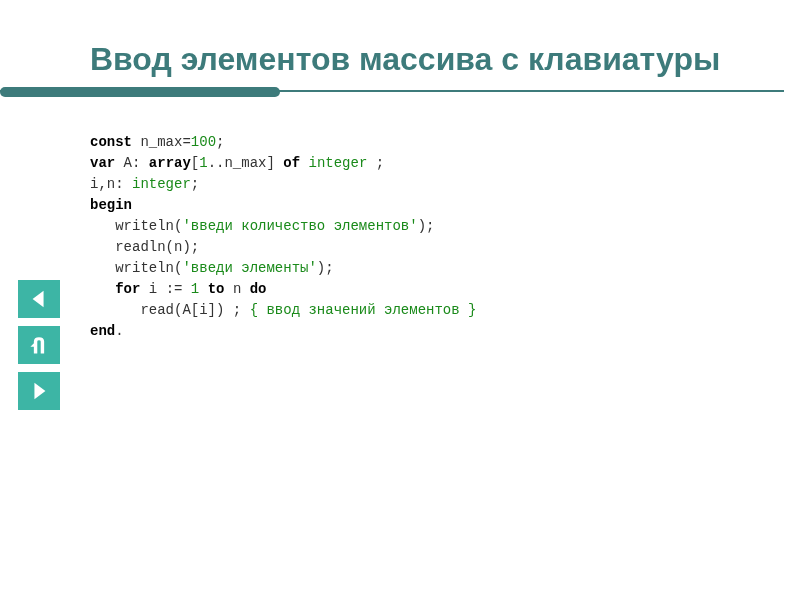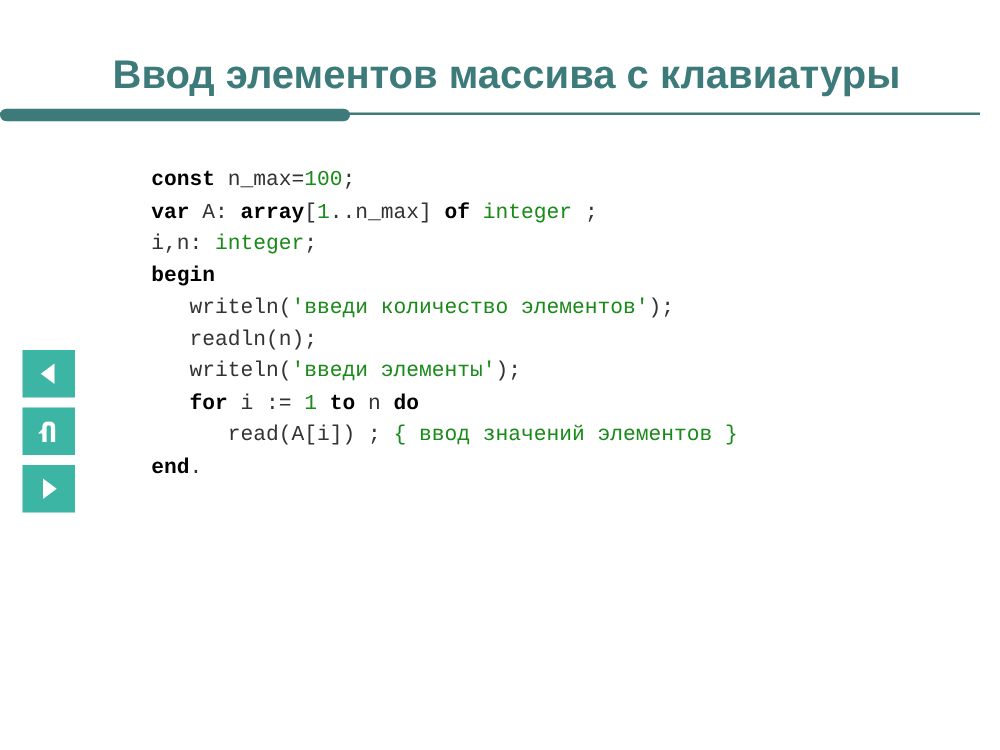--- a/index.html
+++ b/index.html
@@ -52,25 +52,24 @@
       color: #333;
       line-height: 1.5;
     }
     .intro {
       margin-bottom: 10px;
       padding-left: 0;
       text-indent: 0;
     }
     .code {
       font-family: 'Courier New', monospace;
-      font-size: 17px;
+      font-size: 14px;
       line-height: 1.5;
       white-space: pre;
       color: #333;
-      margin-left: 31px;
     }
     .kw { font-weight: bold; color: #000; }
     .str { color: #1a8a1a; }
     .type { color: #1a8a1a; }
     .num { color: #1a8a1a; }
     .comment { color: #1a8a1a; }
     .nav-buttons {
       position: absolute;
       left: 18px;
       top: 280px;

